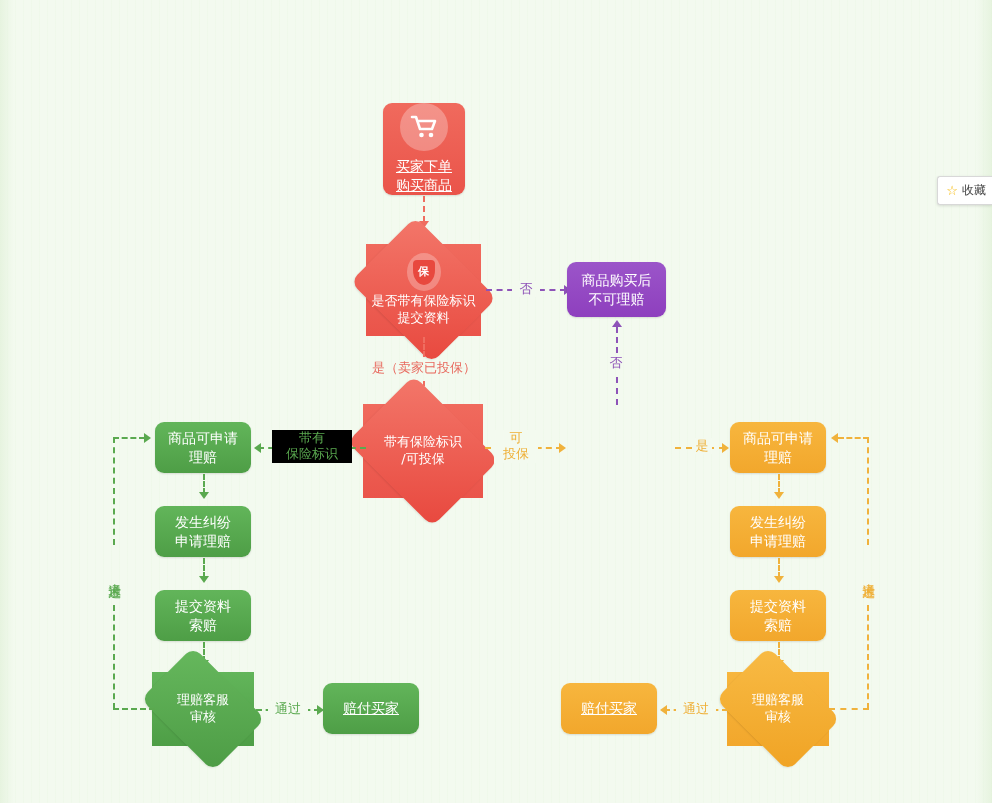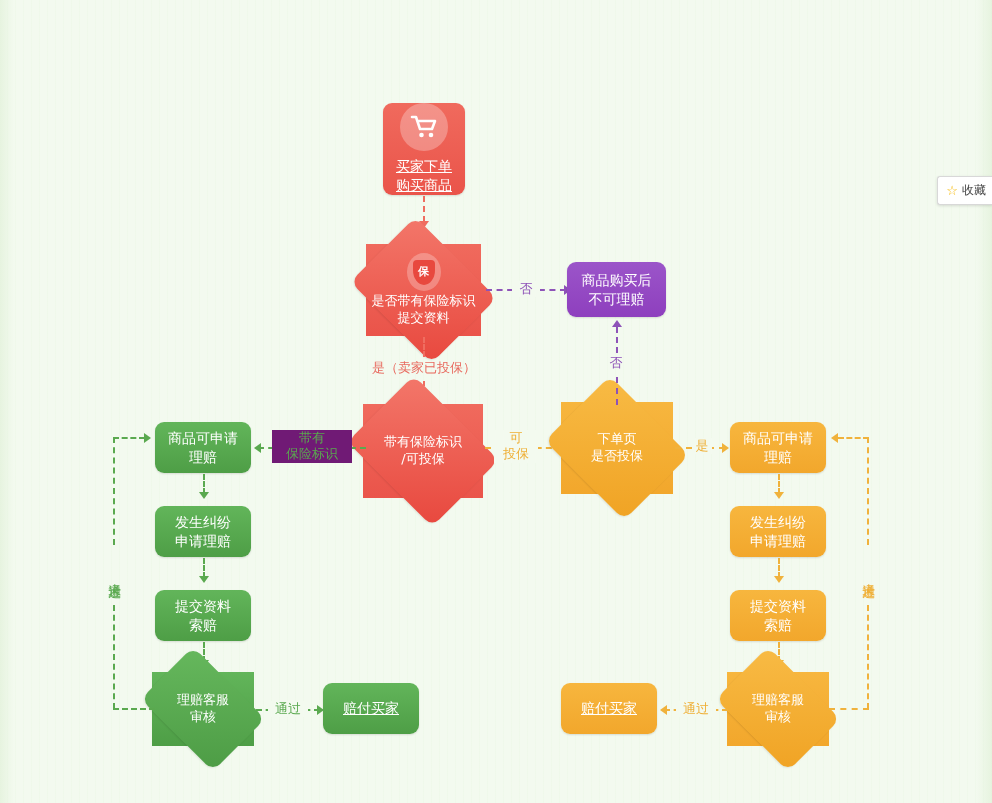--- a/index.html
+++ b/index.html
@@ -165,39 +165,32 @@
   <div class="diamond red" style="left:363px;top:404px;width:120px;height:94px;">
     <div class="shape"></div>
     <div class="dtext">
       <div>带有保险标识</div>
       <div>/可投保</div>
     </div>
   </div>
 
   <div class="conn c-green hline" style="left:258px;top:447px;width:108px;"></div>
   <div class="arrow left c-green" style="left:254px;top:443px;"></div>
-  <div class="elabel t-green" style="left:272px;top:430px;width:80px;background:#701a75;">
+  <div class="elabel t-green" style="left:272px;top:430px;width:80px;background:#000000;">
     <div>带有</div>
     <div>保险标识</div>
   </div>
 
   <div class="conn c-orange hline" style="left:485px;top:447px;width:77px;"></div>
   <div class="arrow right c-orange" style="left:559px;top:443px;"></div>
   <div class="elabel t-orange" style="left:494px;top:430px;width:44px;background:#f3faef;">
     <div>可</div>
     <div>投保</div>
   </div>
 
-  <div class="diamond orange" style="left:561px;top:402px;width:112px;height:92px;">
-    <div class="shape"></div>
-    <div class="dtext">
-      <div>下单页</div>
-      <div>是否投保</div>
-    </div>
-  </div>
 
   <div class="conn c-purple vline" style="left:616px;top:377px;height:28px;"></div>
   <div class="elabel t-purple" style="left:602px;top:355px;width:28px;">否</div>
   <div class="conn c-purple vline" style="left:616px;top:327px;height:26px;"></div>
   <div class="arrow up c-purple" style="left:612px;top:320px;"></div>
 
   <div class="conn c-orange hline" style="left:675px;top:447px;width:50px;"></div>
   <div class="arrow right c-orange" style="left:722px;top:443px;"></div>
   <div class="elabel t-orange" style="left:692px;top:438px;width:20px;background:#f3faef;">是</div>
 

